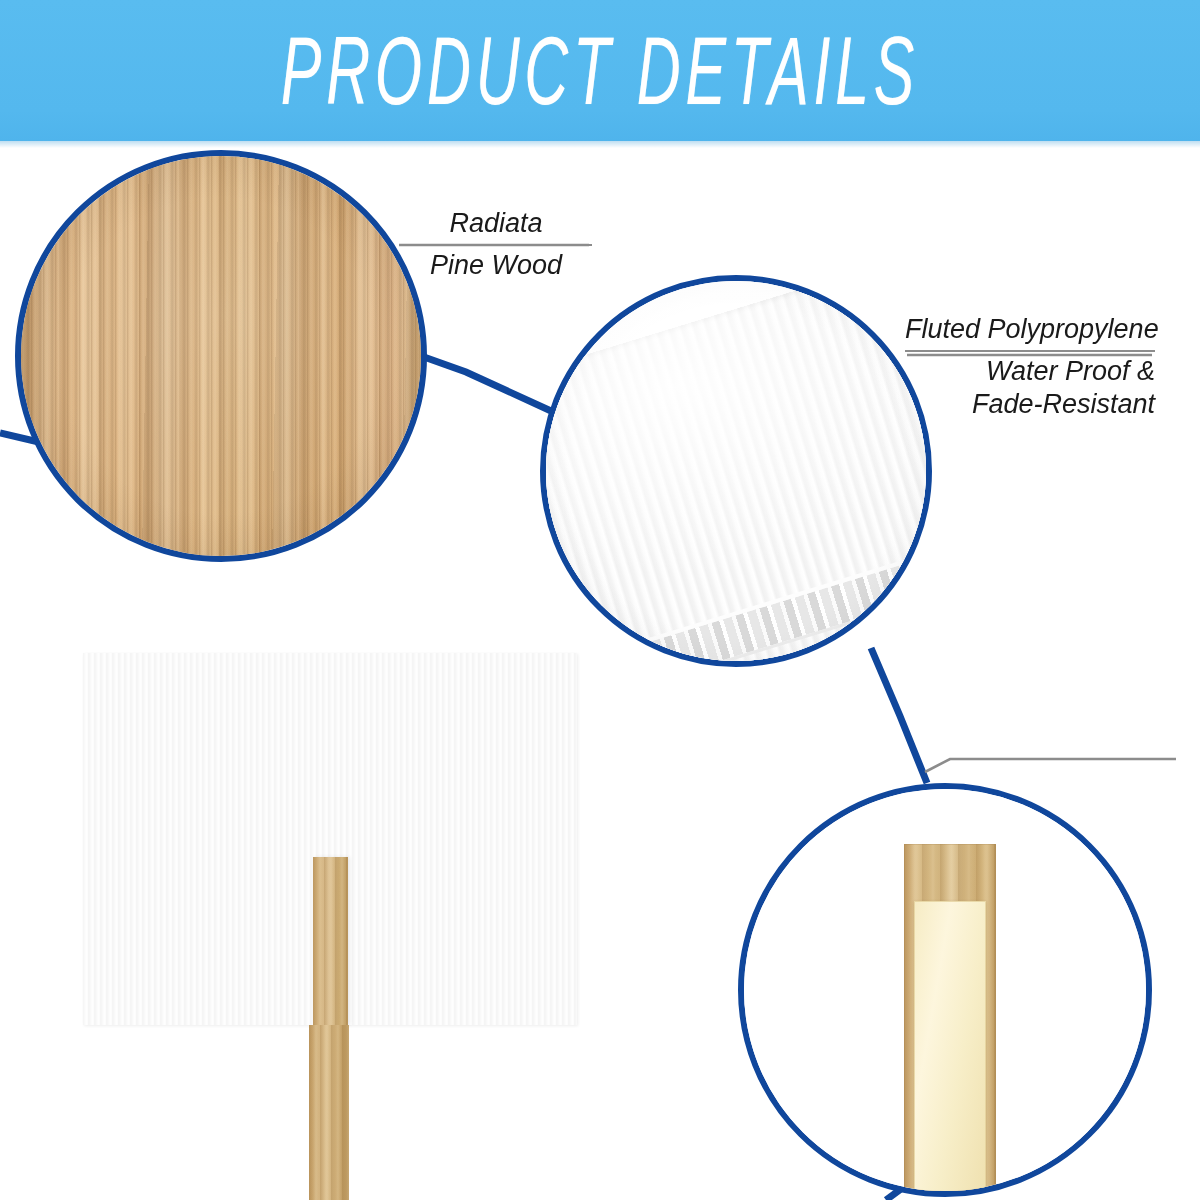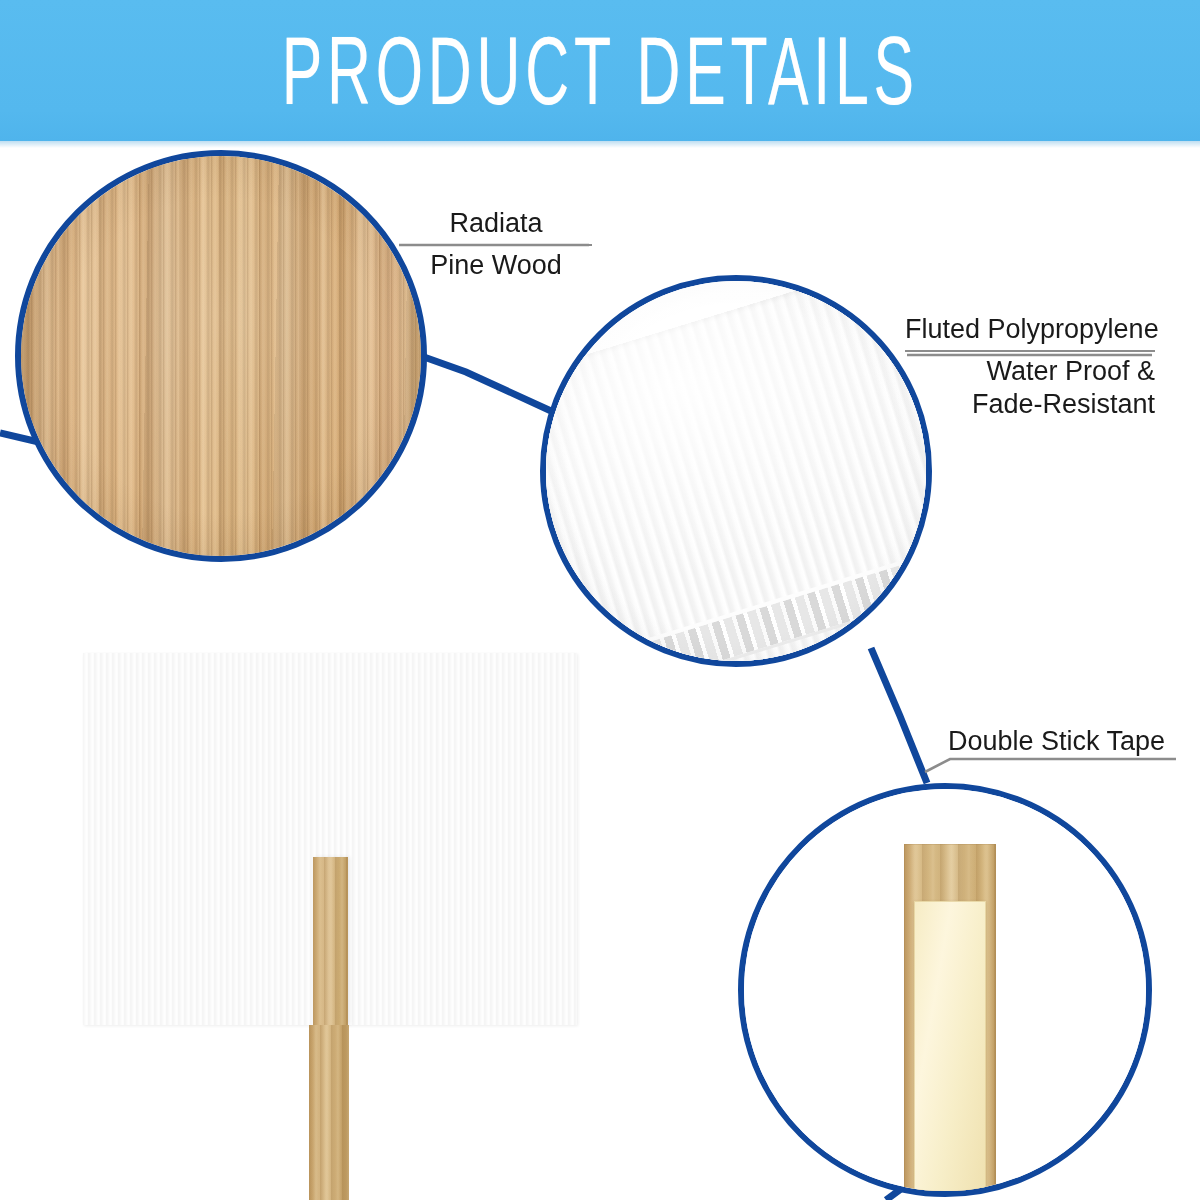--- a/index.html
+++ b/index.html
@@ -3,21 +3,21 @@
 <meta charset="utf-8">
 <style>
   * { margin:0; padding:0; box-sizing:border-box; }
   html,body { width:1200px; height:1200px; }
   body {
     background:#ffffff;
     font-family:"Liberation Sans", sans-serif;
     position:relative;
     overflow:hidden;
   }
-  #stage { position:absolute; left:0; top:0; width:1200px; height:900px; }
+  #stage { position:absolute; left:0; top:0; width:1200px; height:900px;font-style:italic; }
 
   
   .banner {
     position:absolute; left:0; top:0; width:1200px; height:141px;
     background:#55baef;
     background-image:linear-gradient(180deg,#59bcf0 0%,#54b8ee 78%,#4fb4ec 100%);
     display:flex; align-items:center; justify-content:center;
   }
   .banner::after{
     content:""; position:absolute; left:0; right:0; bottom:-7px; height:7px;
@@ -215,17 +215,14 @@
     <div class="line-bot">Pine Wood</div>
   </div>
 
   <div class="callout" id="label-fluted">
     <div class="line-top">Fluted Polypropylene</div>
     <div class="rule"></div>
     <div class="line-bot">Water Proof &amp;</div>
     <div class="line-bot">Fade-Resistant</div>
   </div>
 
-  <div class="callout" id="label-tape">
-    <div class="line-top">Double Stick Tape</div>
-  </div>
 
 </div>
 
 </body></html>

